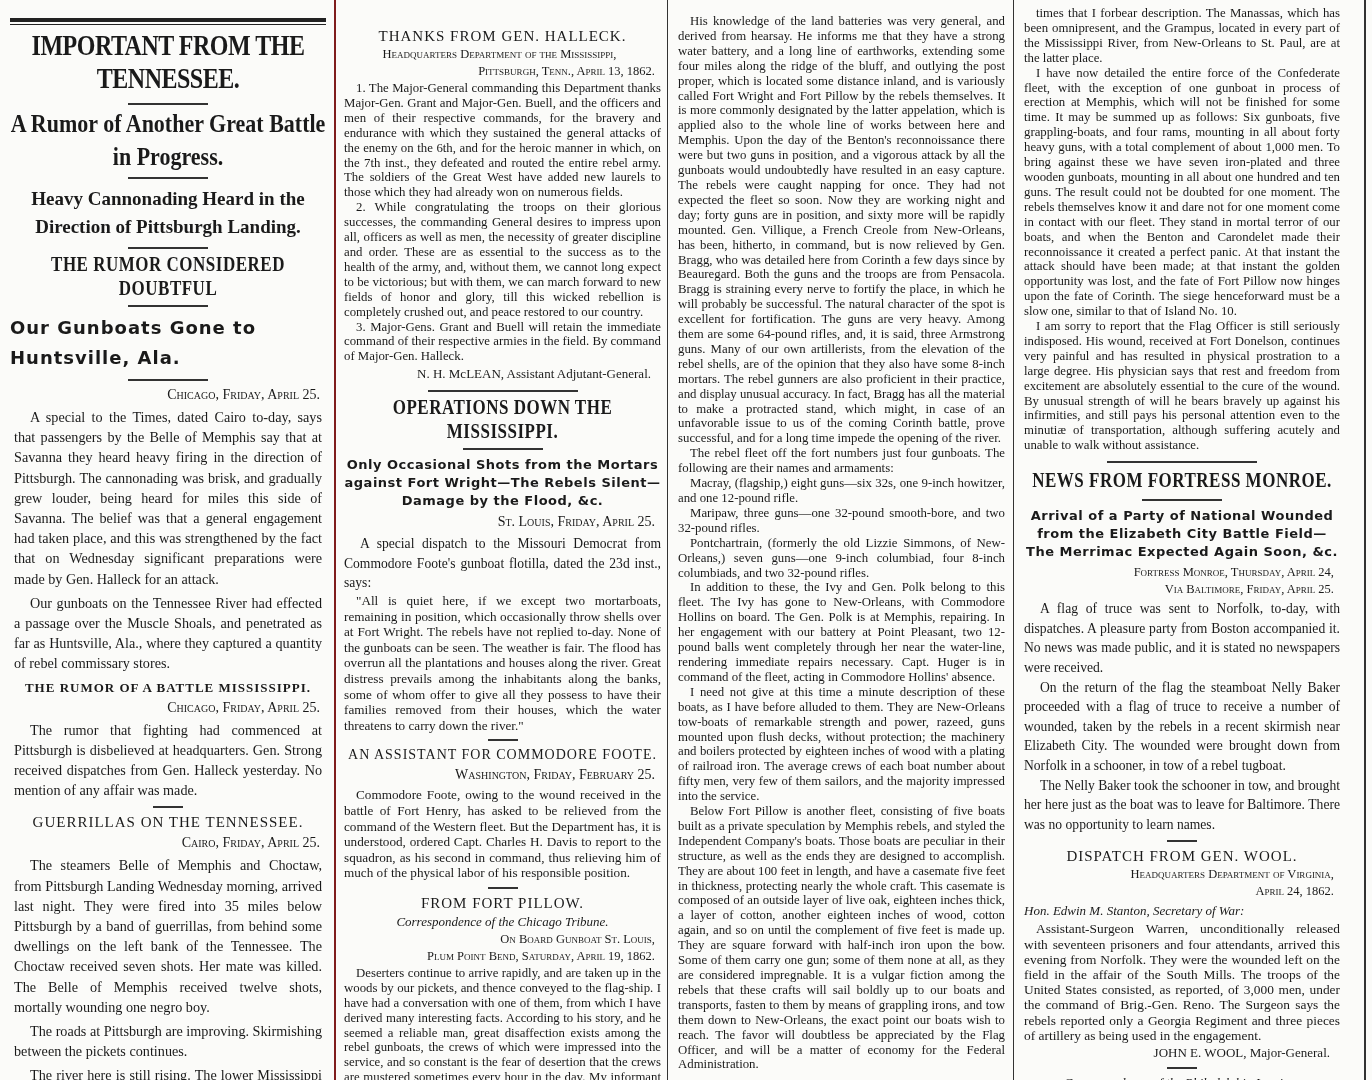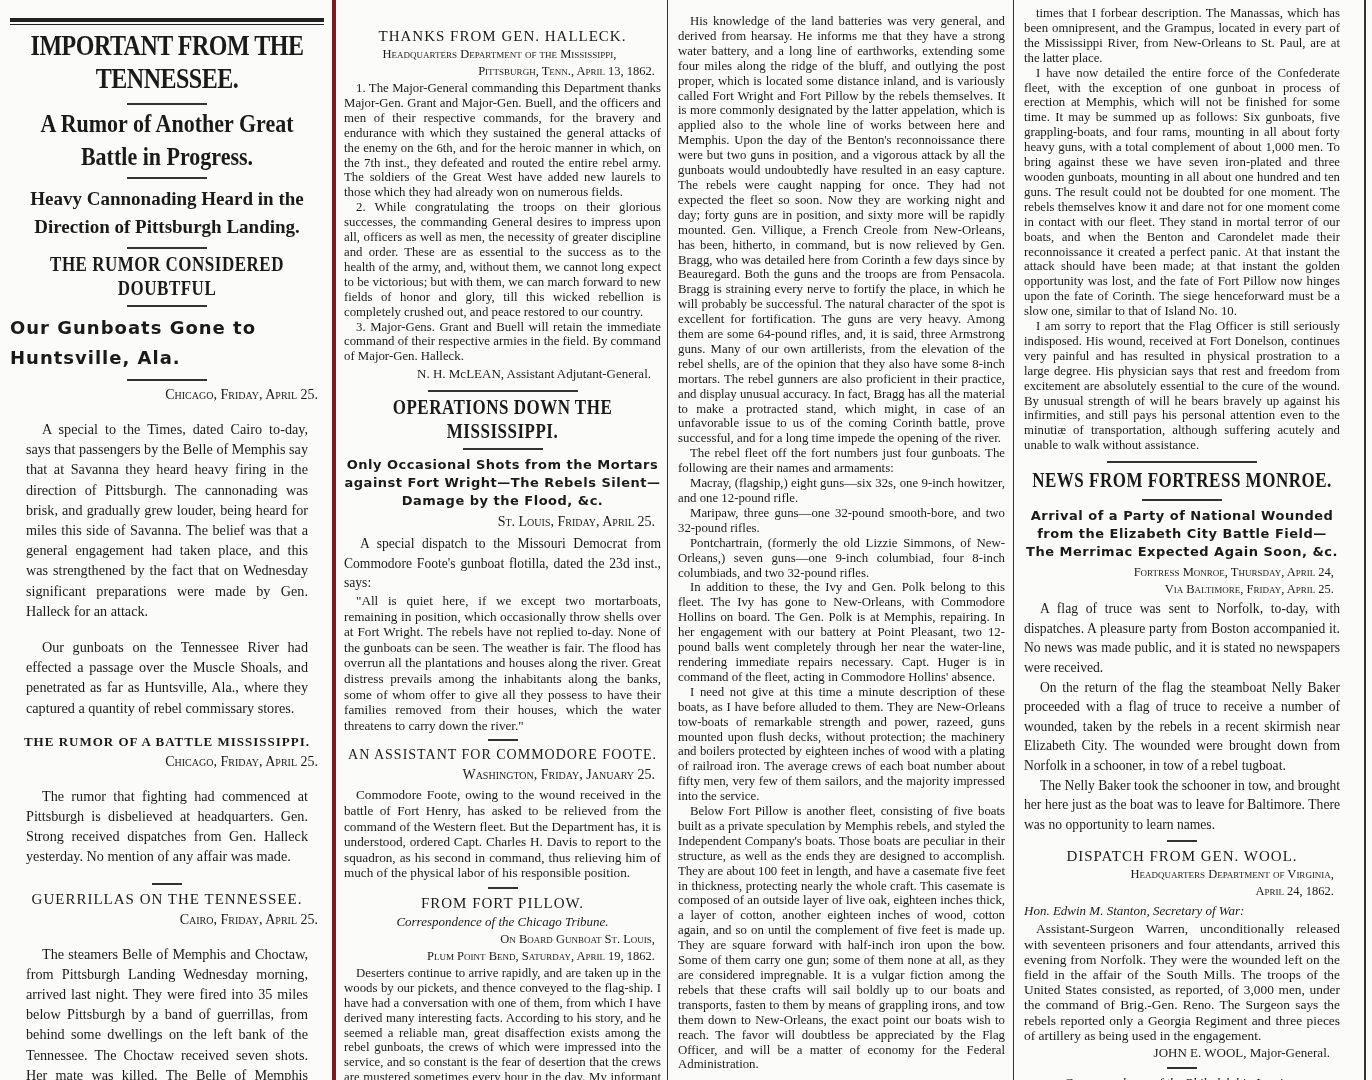--- a/index.html
+++ b/index.html
@@ -1,36 +1,36 @@
 <!DOCTYPE html>
 <html><head>
 <meta charset="utf-8">
 <style>
   html, body { margin:0; padding:0; background:#fff; }
   body { width:1372px; height:1080px; overflow:hidden; position:relative; font-family:"Liberation Serif","DejaVu Serif",serif; color:#1a1a1a; }
   .page { position:absolute; left:0; top:0; width:1372px; height:1080px; background:#fbfbf9; }
   .col { position:absolute; top:0; height:1080px; overflow:hidden; box-sizing:border-box; }
-  .c1 { left:0; width:336px; padding:14px 8px 0 10px; border-right:4px solid #7f1d1d; }
+  .c1 { left:0; width:336px; padding:14px 8px 0 10px; border-right:2px solid #7f1d1d; }
   .c2 { left:338px; width:330px; padding:22px 6px 0 6px; border-right:1px solid #333; }
   .c3 { left:670px; width:344px; padding:14px 8px 0 8px; border-right:1px solid #333; }
   .c4 { left:1016px; width:350px; padding:6px 24px 0 8px; border-right:2px solid #333; }
   .topbar { border-top:4px solid #222; border-bottom:1px solid #222; height:2px; margin:4px 0 6px 0; }
   .h-main { font-family:"Liberation Serif",serif; font-weight:bold; font-size:24px; text-align:center; letter-spacing:-0.5px; transform:scaleY(1.25); margin:10px 0 14px; }
   .h-deck { font-weight:bold; font-size:22px; text-align:center; line-height:30px; margin:6px 0; transform:scaleY(1.1); }
   .h-deck2 { font-weight:bold; font-size:19px; text-align:center; line-height:28px; margin:6px 0; }
   .h-caps { font-weight:bold; font-size:17px; text-align:center; letter-spacing:0.5px; margin:8px 0; transform:scaleY(1.2); }
   .h-gothic { font-weight:bold; font-size:18px; text-align:left; line-height:30px; letter-spacing:1px; margin:6px 0; font-family:"DejaVu Sans",sans-serif; }
   .h-sub { font-weight:bold; font-size:13px; text-align:center; line-height:18px; margin:4px 0; font-family:"DejaVu Sans",sans-serif; letter-spacing:0.5px; }
   .h-section { font-size:15px; text-align:center; letter-spacing:1px; margin:6px 0 2px; }
   .h-section-sm { font-size:13px; font-weight:bold; text-align:center; letter-spacing:1px; margin:6px 0 2px; }
   .rule { width:80px; height:2px; background:#333; margin:6px auto; }
   .rule-long { width:150px; height:2px; background:#333; margin:8px auto; }
   .dateline { text-align:right; font-size:14px; margin:4px 6px 4px 0; font-variant:small-caps; }
   .dateline-sm { text-align:right; font-size:12.5px; margin:2px 6px 2px 0; font-variant:small-caps; line-height:15px; }
-  .para-lg { font-size:14.2px; line-height:20.2px; text-align:justify; margin:16px; text-indent:16px; }
+  .para-lg { font-size:14.2px; line-height:20.2px; text-align:justify; margin:4px; text-indent:16px; }
   .para { font-size:12.8px; line-height:14.9px; text-align:justify; margin:0; text-indent:12px; }
   .para-md { font-size:13.6px; line-height:19.6px; text-align:justify; margin:0; text-indent:16px; }
   .sig { text-align:right; font-size:13px; margin:2px 10px 2px 0; }
   .center-it { text-align:center; font-style:italic; font-size:13px; margin:2px 0; }
   .addr { font-style:italic; font-size:13px; margin:4px 0 2px; }
 </style>
 </head>
 <body>
 
 <div class="page">
@@ -72,21 +72,21 @@
     <div class="sig">N. H. McLEAN, Assistant Adjutant-General.</div>
     <div class="rule-long"></div>
     <div class="h-caps" style="font-size:17px">OPERATIONS DOWN THE MISSISSIPPI.</div>
     <div class="rule"></div>
     <div class="h-sub">Only Occasional Shots from the Mortars against Fort Wright—The Rebels Silent—Damage by the Flood, &amp;c.</div>
     <div class="dateline">St. Louis, Friday, April 25.</div>
     <p class="para-md">A special dispatch to the Missouri Democrat from Commodore Foote's gunboat flotilla, dated the 23d inst., says:</p>
     <p class="para" style="font-size:13.2px;line-height:15.6px">"All is quiet here, if we except two mortarboats, remaining in position, which occasionally throw shells over at Fort Wright. The rebels have not replied to-day. None of the gunboats can be seen. The weather is fair. The flood has overrun all the plantations and houses along the river. Great distress prevails among the inhabitants along the banks, some of whom offer to give all they possess to have their families removed from their houses, which the water threatens to carry down the river."</p>
     <div class="rule" style="width:30px"></div>
     <div class="h-section" style="font-size:14px">AN ASSISTANT FOR COMMODORE FOOTE.</div>
-    <div class="dateline">Washington, Friday, January 25.</div>
+    <div class="dateline">Washington, Friday, February 25.</div>
     <p class="para" style="font-size:13.2px;line-height:15.6px">Commodore Foote, owing to the wound received in the battle of Fort Henry, has asked to be relieved from the command of the Western fleet. But the Department has, it is understood, ordered Capt. Charles H. Davis to report to the squadron, as his second in command, thus relieving him of much of the physical labor of his responsible position.</p>
     <div class="rule" style="width:30px"></div>
     <div class="h-section">FROM FORT PILLOW.</div>
     <div class="center-it">Correspondence of the Chicago Tribune.</div>
     <div class="dateline-sm">On Board Gunboat St. Louis,</div>
     <div class="dateline-sm">Plum Point Bend, Saturday, April 19, 1862.</div>
     <p class="para">Deserters continue to arrive rapidly, and are taken up in the woods by our pickets, and thence conveyed to the flag-ship. I have had a conversation with one of them, from which I have derived many interesting facts. According to his story, and he seemed a reliable man, great disaffection exists among the rebel gunboats, the crews of which were impressed into the service, and so constant is the fear of desertion that the crews are mustered sometimes every hour in the day. My informant jumped into the river on Wednesday night, swam to the shore, and passed the time until daylight, perched upon a stump. At daybreak he waded the swamps until he came up to the mortar rafts and surrendered himself.</p>
   </div>
 
   <div class="col c3">

